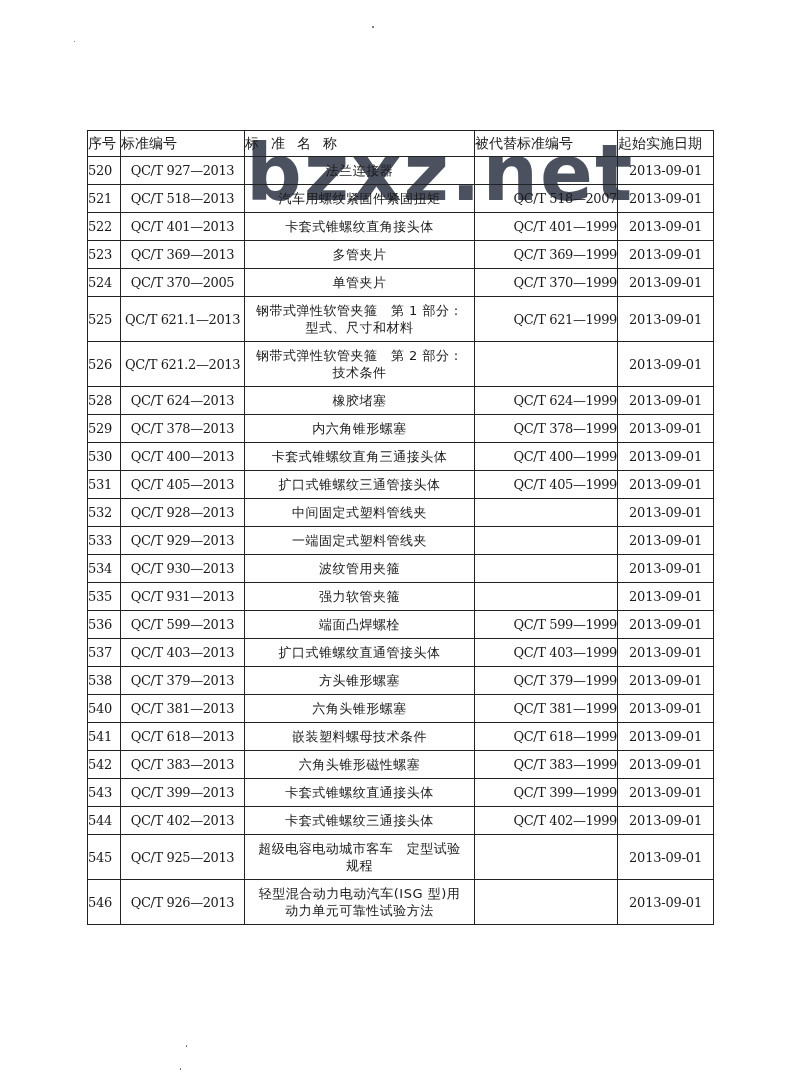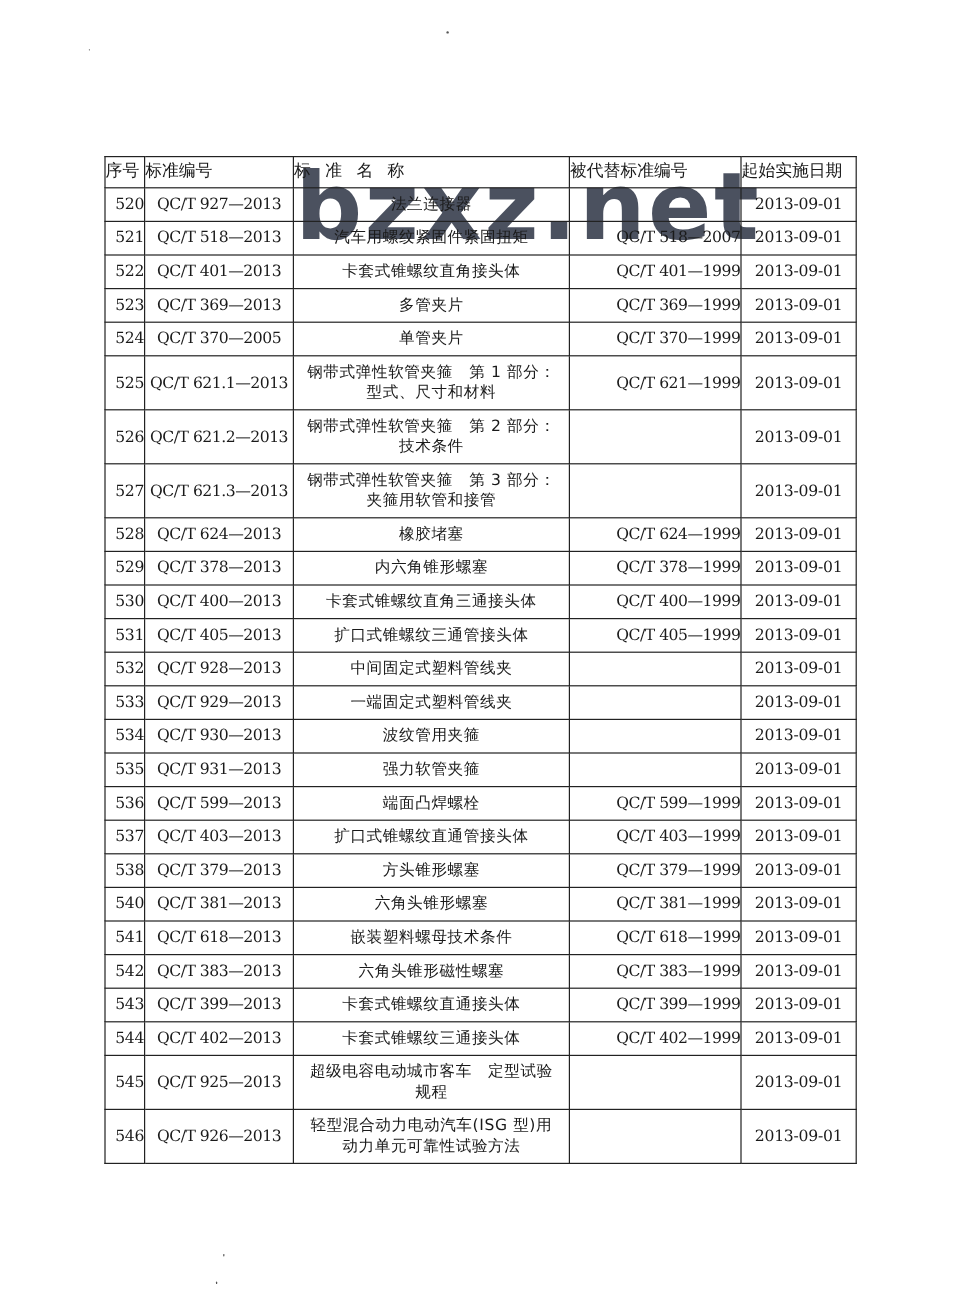--- a/index.html
+++ b/index.html
@@ -63,21 +63,21 @@
     font-family: "DejaVu Sans", "Liberation Sans", sans-serif;
     font-weight: normal;
     font-size: 14px;
     text-align: left;
     white-space: nowrap;
   }
   table.std th.name-head { letter-spacing: 12px; }
   table.std td { height: 27px; }
   table.std tr.double td { height: 44px; }
   td.c-no {
-    text-align: right;
+    text-align: left;
     font-size: 13px;
     letter-spacing: -0.3px;
   }
   td.c-code {
     text-align: center;
     white-space: nowrap;
     letter-spacing: -0.4px;
     font-size: 12.5px;
   }
   td.c-name {
@@ -191,30 +191,20 @@
         <tr class="double">
           <td class="c-no">526</td>
           <td class="c-code">QC/T 621.2—2013</td>
           <td class="c-name">
             <span class="name-line">钢带式弹性软管夹箍　第 2 部分：</span>
             <span class="name-line">技术条件</span>
           </td>
           <td class="c-replaced"></td>
           <td class="c-date">2013-09-01</td>
         </tr>
-        <tr class="double">
-          <td class="c-no">527</td>
-          <td class="c-code">QC/T 621.3—2013</td>
-          <td class="c-name">
-            <span class="name-line">钢带式弹性软管夹箍　第 3 部分：</span>
-            <span class="name-line">夹箍用软管和接管</span>
-          </td>
-          <td class="c-replaced"></td>
-          <td class="c-date">2013-09-01</td>
-        </tr>
         <tr>
           <td class="c-no">528</td>
           <td class="c-code">QC/T 624—2013</td>
           <td class="c-name">
             <span class="name-line">橡胶堵塞</span>
           </td>
           <td class="c-replaced">QC/T 624—1999</td>
           <td class="c-date">2013-09-01</td>
         </tr>
         <tr>

